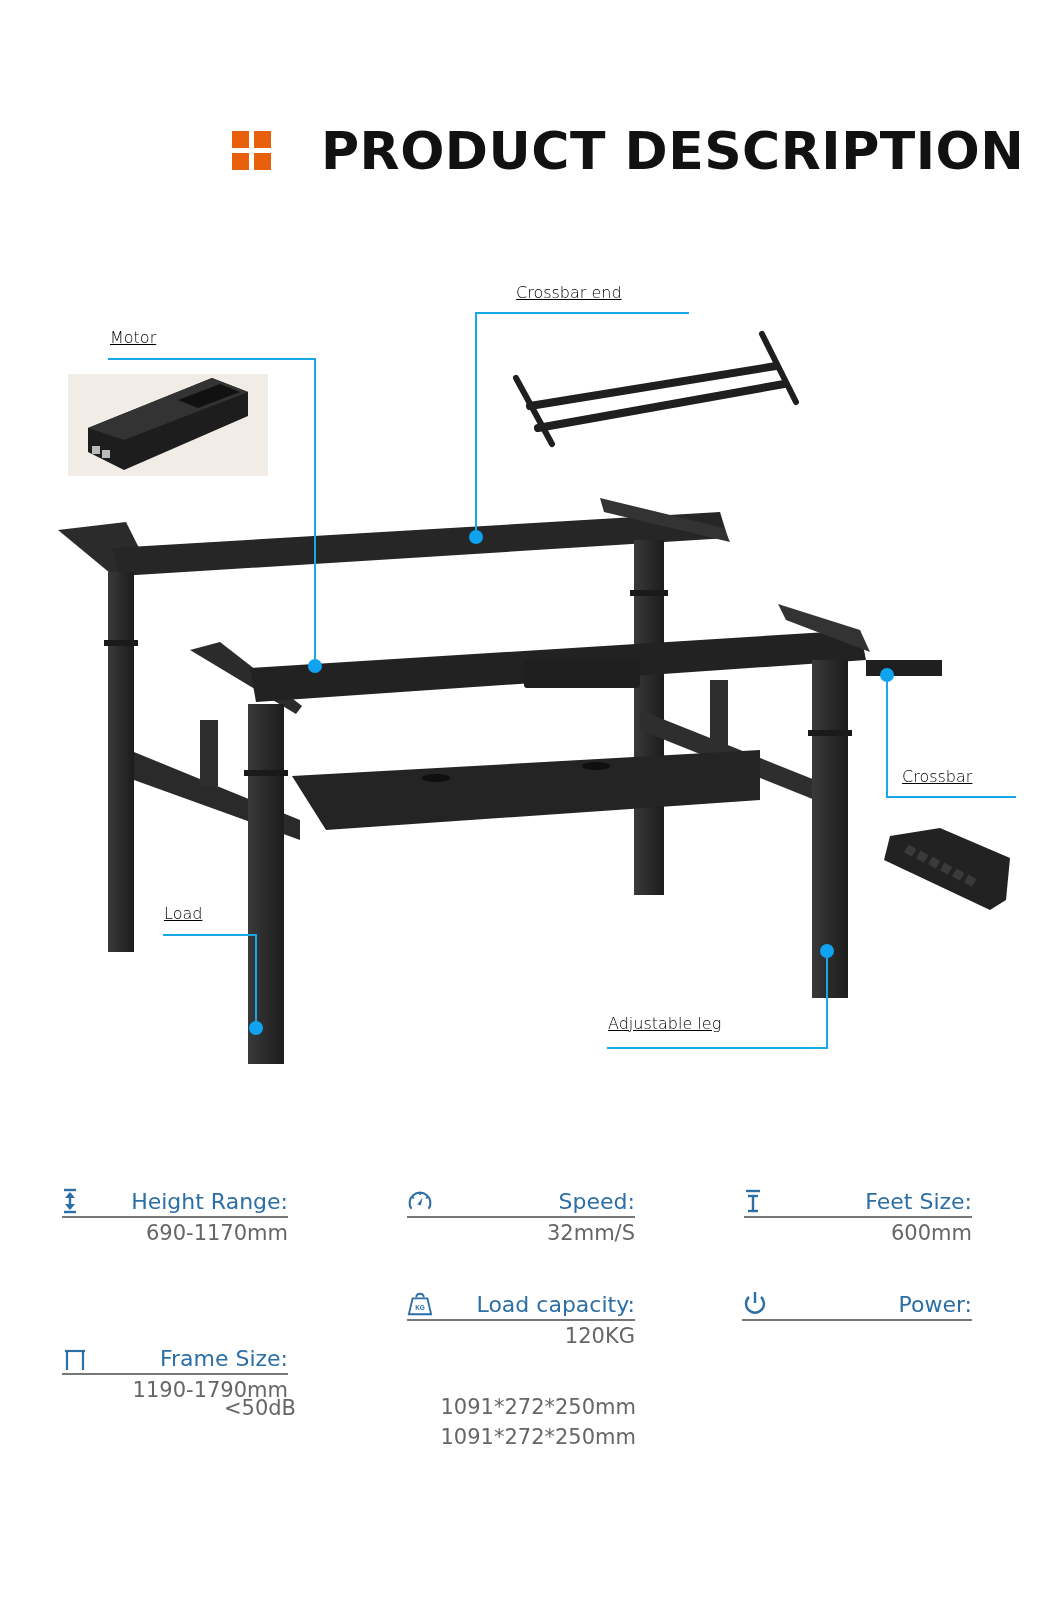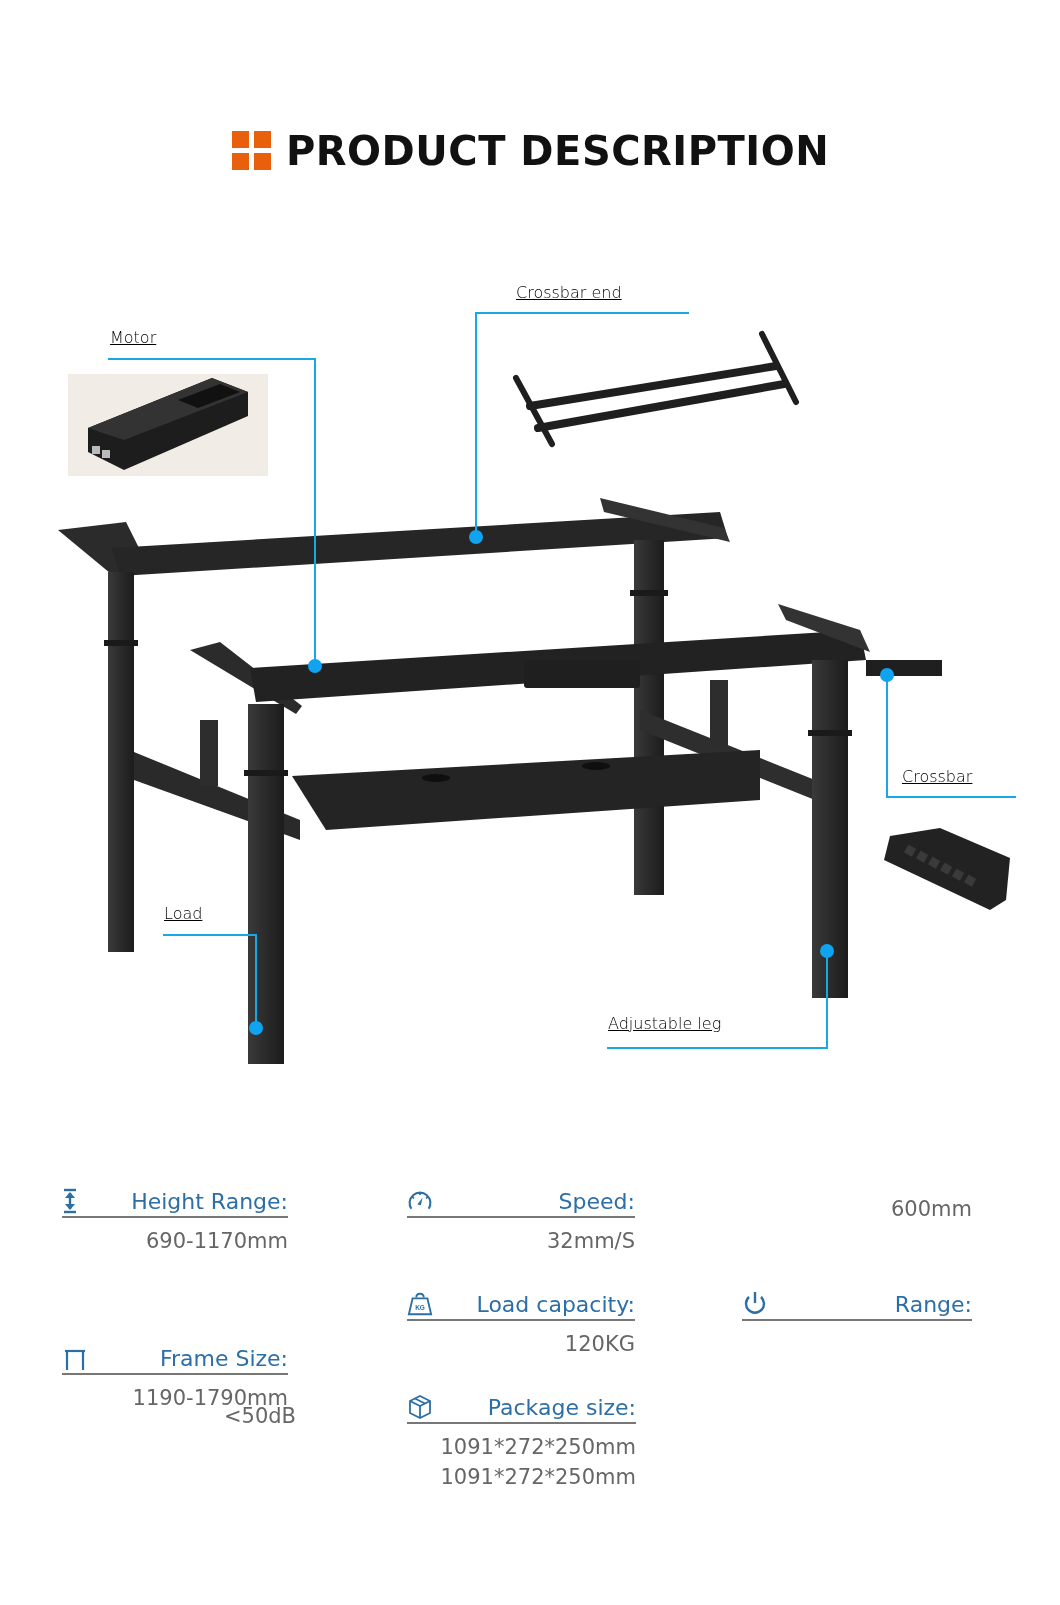--- a/index.html
+++ b/index.html
@@ -3,31 +3,31 @@
 <meta charset="utf-8">
 <style>
   html, body { margin:0; padding:0; background:#ffffff; }
   body { width:1060px; height:1605px; position:relative; overflow:hidden; font-family:"Liberation Sans", sans-serif; }
   .abs { position:absolute; }
 
   
   .hdr { left:232px; top:128px; height:46px; display:flex; align-items:center; }
   .hdr-logo { width:40px; height:40px; position:relative; margin-right:14px; }
   .hdr-logo i { position:absolute; width:17px; height:17px; background:#e8600c; }
-  .hdr-title { font-family:"DejaVu Sans", sans-serif; font-size:40px; font-weight:bold; color:#111; letter-spacing:0.5px; }
+  .hdr-title { font-family:"DejaVu Sans", sans-serif; font-size:52px; font-weight:bold; color:#111; letter-spacing:0.5px;margin-left:35px; }
 
   
   .callout { font-family:"DejaVu Sans", sans-serif; font-size:16px; color:#000000; font-weight:300;text-decoration:underline; }
 
   
   .spec { position:absolute; }
   .spec-head { position:relative; height:30px; border-bottom:2px solid #777; }
   .spec-icon { position:absolute; left:0; top:2px; width:26px; height:26px; color:#2c6ea6; }
   .spec-label { position:absolute; right:0; bottom:2px; font-size:22px; color:#2c6ea6; white-space:nowrap; font-family:"DejaVu Sans", sans-serif;text-align:center; }
-  .spec-val { text-align:right; font-size:21px; color:#666; line-height:30px; margin-top:8px; font-family:"DejaVu Sans", sans-serif; }
+  .spec-val { text-align:right; font-size:21px; color:#666; line-height:30px; margin-top:0; font-family:"DejaVu Sans", sans-serif; }
 </style>
 </head>
 <body>
 
 <div class="abs hdr">
   <div class="hdr-logo">
     <i style="left:0;top:0"></i>
       <i style="left:22px;top:0"></i>
     <i style="left:0;top:22px"></i>
       <i style="left:22px;top:22px"></i>
@@ -147,20 +147,31 @@
         <line x1="6" y1="8" x2="8" y2="10" stroke="#2c6ea6" stroke-width="2"></line>
         <line x1="24" y1="8" x2="22" y2="10" stroke="#2c6ea6" stroke-width="2"></line>
         <polygon points="12,17 18,9 16,18" fill="#2c6ea6"></polygon>
       </svg>
     <div class="spec-label">Speed:</div>
   </div>
   <div class="spec-val">32mm/S</div>
 </div>
 
 <div class="spec" style="left:744px;top:1186px;width:228px">
+  <div class="spec-head">
+    <svg class="spec-icon" viewBox="0 0 26 26">
+        <g stroke="#2c6ea6" stroke-width="2.4" fill="none">
+          <line x1="2" y1="3" x2="16" y2="3"></line>
+          <line x1="4" y1="8" x2="14" y2="8"></line>
+          <line x1="9" y1="8" x2="9" y2="23"></line>
+          <line x1="4" y1="23" x2="14" y2="23"></line>
+        </g>
+      </svg>
+    <div class="spec-label">Feet Size:</div>
+  </div>
   <div class="spec-val">600mm</div>
 </div>
 
 <div class="spec" style="left:62px;top:1343px;width:226px">
   <div class="spec-head">
     <svg class="spec-icon" viewBox="0 0 26 26">
         <g stroke="#2c6ea6" stroke-width="2.2" fill="none">
           <line x1="3" y1="6" x2="23" y2="6"></line>
           <line x1="5" y1="6" x2="5" y2="25"></line>
           <line x1="21" y1="6" x2="21" y2="25"></line>
@@ -182,35 +193,24 @@
   </div>
   <div class="spec-val">120KG</div>
 </div>
 
 <div class="spec" style="left:742px;top:1289px;width:230px">
   <div class="spec-head">
     <svg class="spec-icon" viewBox="0 0 26 26">
         <path d="M7 6 A9 9 0 1 0 19 6" stroke="#2c6ea6" stroke-width="2.4" fill="none"></path>
         <line x1="13" y1="1" x2="13" y2="12" stroke="#2c6ea6" stroke-width="2.4"></line>
       </svg>
-    <div class="spec-label">Range:</div>
+    <div class="spec-label">Power:</div>
   </div>
 </div>
 
 <div class="spec" style="left:70px;top:1393px;width:226px">
   <div class="spec-val">&lt;50dB</div>
 </div>
 
 <div class="spec" style="left:407px;top:1392px;width:229px">
-  <div class="spec-head">
-    <svg class="spec-icon" viewBox="0 0 26 26">
-        <g stroke="#2c6ea6" stroke-width="1.8" fill="none">
-          <polygon points="13,2 23,7 23,19 13,24 3,19 3,7"></polygon>
-          <polyline points="3,7 13,12 23,7"></polyline>
-          <line x1="13" y1="12" x2="13" y2="24"></line>
-          <line x1="8" y1="4.5" x2="18" y2="9.5"></line>
-        </g>
-      </svg>
-    <div class="spec-label">Package size:</div>
-  </div>
   <div class="spec-val">1091*272*250mm</div>
   <div class="spec-val" style="margin-top:0">1091*272*250mm</div>
 </div>
 
 </body></html>

